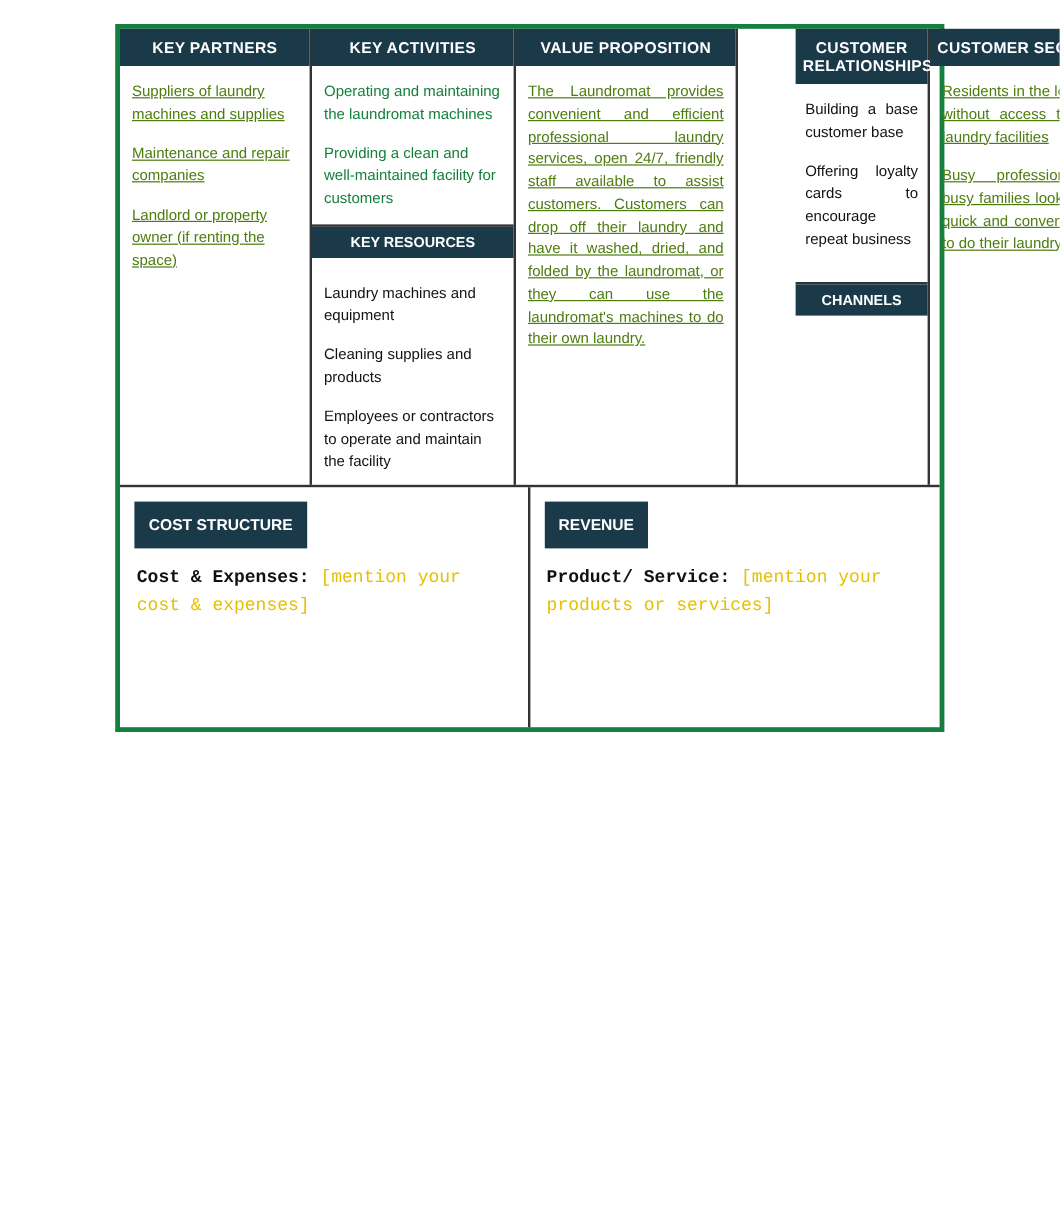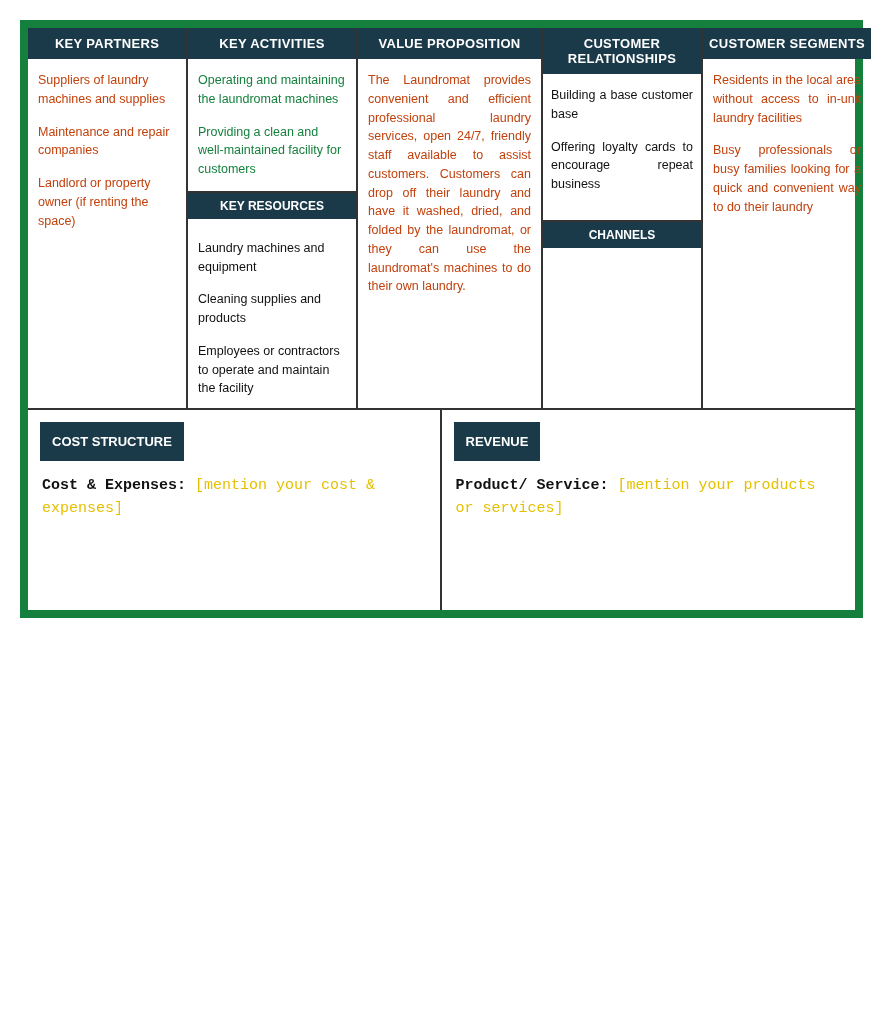--- a/index.html
+++ b/index.html
@@ -2,22 +2,22 @@
 <html><head>
   <meta charset="utf-8">
   <style>
     * { box-sizing: border-box; margin: 0; padding: 0; }
     body {
       font-family: Arial, sans-serif;
       background: #fff;
       padding: 20px;
     }
     .canvas {
-      width: 843px;
-      border: 8px solid #15803d;
+      width: 691px;
+      border: 4px solid #15803d;
       margin: 0 auto;
     }
     .top-grid {
       display: grid;
       grid-template-columns: 160px 170px 185px 160px 168px;
       border-bottom: 2px solid #333;
     }
     .cell {
       border-right: 2px solid #333;
       padding: 0;
@@ -32,22 +32,23 @@
       font-weight: bold;
       font-size: 13px;
       text-align: center;
       padding: 8px 6px;
       text-transform: uppercase;
       letter-spacing: 0.3px;
     }
     .cell-body {
       padding: 12px 10px;
       font-size: 12.5px;
-      color: #c2410c;
-      line-height: 1.5;
+      color: #4d7c0f;
+      line-height: 1.5;
+      text-decoration: underline;
     }
     .cell-body p {
       margin-bottom: 14px;
     }
     .cell-body p:last-child {
       margin-bottom: 0;
     }
     .sub-header {
       background: #1a3a4a;
       color: #fff;
@@ -88,20 +89,21 @@
     .key-resources-body p {
       margin-bottom: 14px;
     }
     .key-resources-body p:last-child {
       margin-bottom: 0;
     }
     .customer-rel-col {
       display: flex;
       flex-direction: column;
       border-right: 2px solid #333;
+      padding-left: 48px;
     }
     .customer-rel-top {
       padding: 12px 8px;
       font-size: 12.5px;
       color: #111;
       line-height: 1.5;
       border-bottom: 2px solid #333;
     }
     .customer-rel-top p {
       margin-bottom: 14px;

